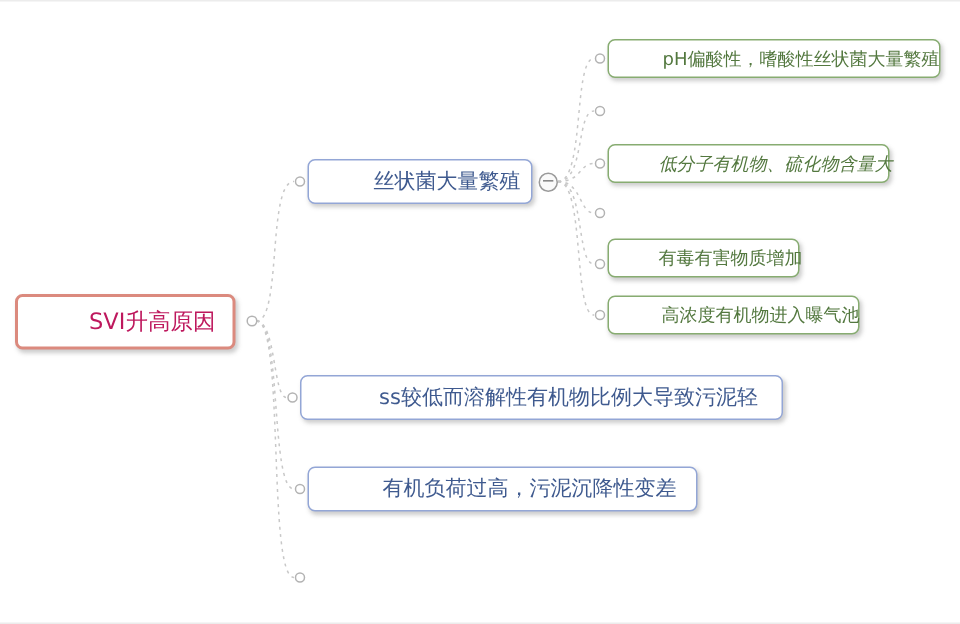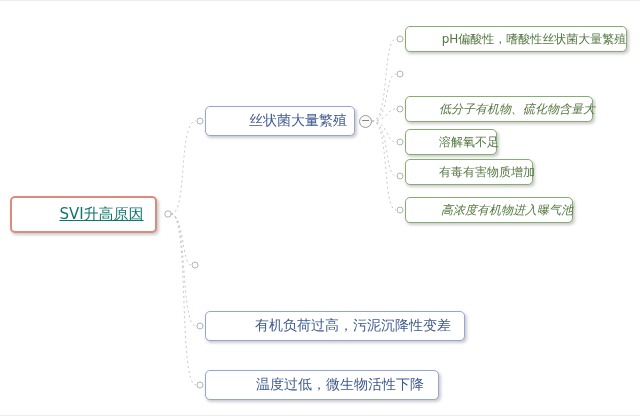--- a/index.html
+++ b/index.html
@@ -20,21 +20,21 @@
   .node {
     position:absolute; background:#ffffff; border-radius:5px;
     display:flex; align-items:center; justify-content:center;
     box-sizing:border-box; white-space:nowrap;
     box-shadow:1.5px 2px 3px rgba(110,110,110,0.35);
     cursor:default;
     padding-left:36px;
   }
   .root {
     border:2px solid var(--root-border,#db8a7e);
-    color:#0f766e; font-size:15px;text-decoration:underline;
+    color:#be185d; font-size:15px;
   }
   .branch {
     border:1px solid var(--branch-border,#93a6d6);
     color:var(--branch-text,#3f5a8f); font-size:14px;
   }
   .leaf {
     border:1px solid var(--leaf-border,#87ac71);
     color:var(--leaf-text,#53783f); font-size:12px;
   }
   .toggle {
@@ -73,31 +73,30 @@
     <circle cx="400" cy="108" r="3"></circle>
     <circle cx="400" cy="141" r="3"></circle>
     <circle cx="400" cy="175" r="3"></circle>
     <circle cx="400" cy="209" r="3"></circle>
   </svg>
 
   <div class="node root" style="left:10px; top:195px; width:147px; height:37px;">SVI升高原因</div>
 
   <div class="node branch" style="left:205px; top:105px; width:150px; height:30px;">丝状菌大量繁殖</div>
 
+  <div class="node branch" style="left:200px; top:249px; width:322px; height:30px;">ss较低而溶解性有机物比例大导致污泥轻</div>
 
   <div class="node branch" style="left:205px; top:310px; width:260px; height:30px;">有机负荷过高，污泥沉降性变差</div>
 
-  <div class="node branch" style="left:205px; top:369px; width:234px; height:30px;">温度过低，微生物活性下降</div>
 
   <div class="toggle" style="left:359px; top:113.5px;">−</div>
 
   <div class="node leaf" style="left:405px; top:25px; width:222px; height:26px;">pH偏酸性，嗜酸性丝状菌大量繁殖</div>
 
 
   <div class="node leaf" style="left:405px; top:95px; width:188px; height:26px;font-style:italic;">低分子有机物、硫化物含量大</div>
 
-  <div class="node leaf" style="left:405px; top:128px; width:92px; height:26px;">溶解氧不足</div>
 
   <div class="node leaf" style="left:405px; top:158px; width:128px; height:26px;">有毒有害物质增加</div>
 
-  <div class="node leaf" style="left:405px; top:196px; width:168px; height:26px;font-style:italic;">高浓度有机物进入曝气池</div>
+  <div class="node leaf" style="left:405px; top:196px; width:168px; height:26px;">高浓度有机物进入曝气池</div>
 
 </div>
 
 </body></html>

